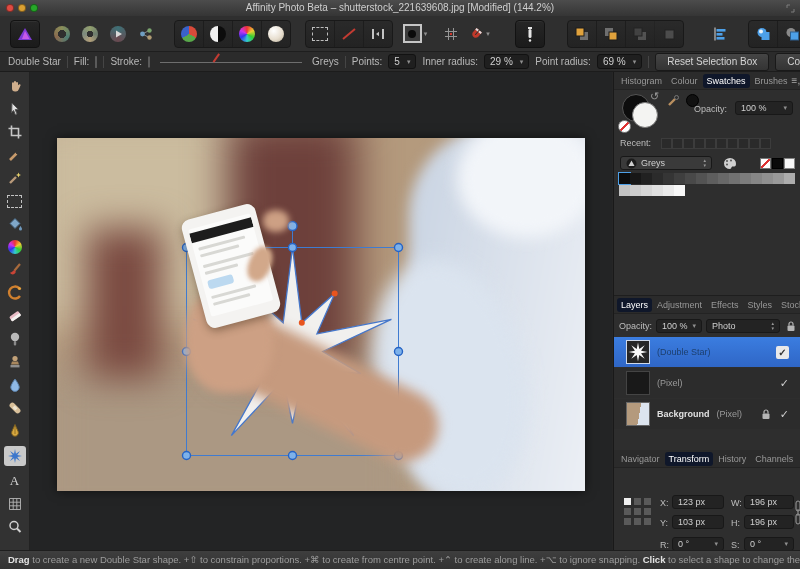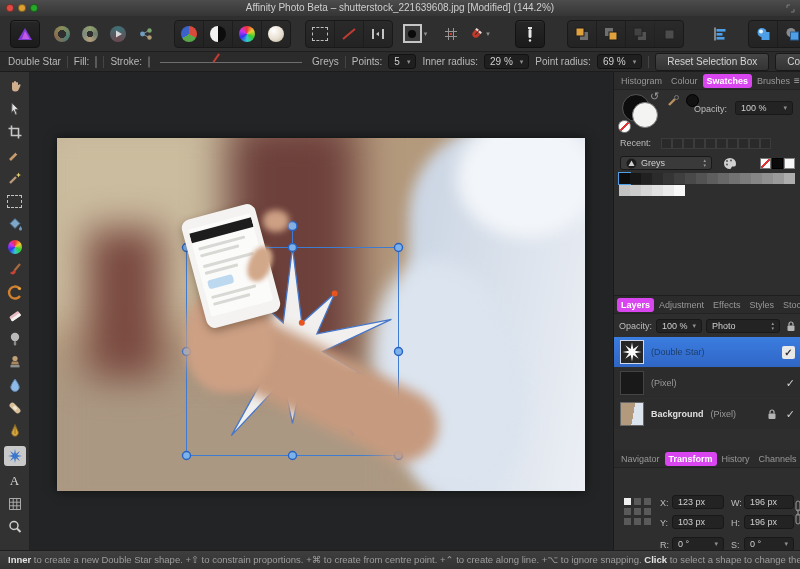--- a/index.html
+++ b/index.html
@@ -45,28 +45,28 @@
     transform:rotate(-15deg);box-shadow:0 3px 8px rgba(60,40,20,.45);z-index:3}
   #phone .screen{position:absolute;left:6px;top:10px;right:6px;bottom:12px;background:#fbfbfa;border-radius:2px;overflow:hidden}
   .pline{position:absolute;left:5px;height:3px;background:#d8d8d4;border-radius:1px}
   
   #rpanel{position:absolute;left:613px;top:72px;width:187px;height:478px;background:#2e2e2e;
     border-left:1px solid #191919;font-size:9px;color:#bdbdbd;box-sizing:border-box}
   .tabrow{position:absolute;left:0;width:187px;height:18px;display:flex;align-items:center;background:#2b2b2b;
     border-bottom:1px solid #232323;color:#989898;padding:0 3px;box-sizing:border-box;white-space:nowrap}
   .tab{padding:2px 4px;border-radius:3px}
   .tab+.tab{margin-left:1px}
-  .tab.active{color:#fff;background:#d946ef;font-weight:bold}
+  .tab.active{color:#fff;background:#0f172a;font-weight:normal}
   .menuic{margin-left:auto;color:#aaa;font-size:10px}
   .field{background:#232323;border:1px solid #181818;border-radius:3px;color:#cfcfcf;height:14px;
     display:flex;align-items:center;padding:0 5px;box-sizing:border-box}
   .rslot{width:11px;height:11px;background:#2a2a2a;border:1px solid #3c3c3c;box-sizing:border-box}
   .swcell{width:11px;height:11px;box-sizing:border-box}
   .swcell.sel{outline:1px solid #4da0e8;outline-offset:0}
-  .layerrow{position:absolute;left:0;width:187px;height:30px;display:flex;align-items:center;gap:7px;padding:0 6px;box-sizing:border-box;background:#2c2c2c}
+  .layerrow{position:absolute;left:0;width:187px;height:30px;display:flex;align-items:center;gap:7px;padding:0 12px;box-sizing:border-box;background:#2c2c2c}
   .layerrow.sel{background:linear-gradient(#3b7de0,#2f66c6)}
   .thumb{width:24px;height:24px;background:#1d1d1d;border:1px solid #555;box-sizing:border-box;flex:0 0 auto;overflow:hidden}
   .chk{margin-left:auto;color:#cfcfcf;font-size:11px}
   .chkbox{margin-left:auto;width:13px;height:13px;background:#e9e9e9;border-radius:2px;color:#333;font-size:10px;
     line-height:13px;text-align:center;font-weight:bold}
   .stepper{display:flex;flex-direction:column;font-size:5px;line-height:5px;color:#9a9a9a;margin-left:auto}
   
   #status{position:absolute;left:0;top:550px;width:800px;height:19px;background:linear-gradient(#3e3e3e,#333);
     border-top:1px solid #1e1e1e;font-size:9.5px;color:#9c9c9c;line-height:18px;padding:0 8px;
     white-space:nowrap;overflow:hidden;box-sizing:border-box}
@@ -611,14 +611,14 @@
       <span class="crt" style="margin-left:auto">▾</span>
     </div>
   <span class="abs" style="left:117px;top:468px">S:</span>
   <div class="field abs" style="left:130px;top:465px;width:50px">
       <span>0 °</span>
       <span class="crt" style="margin-left:auto">▾</span>
     </div>
 </div>
 
 <div id="status">
-  <b>Inner</b><span> to create a new Double Star shape. +⇧ to constrain proportions. +⌘ to create from centre point. +⌃ to create along line. +⌥ to ignore snapping. </span><b>Click</b><span> to select a shape to change the shape's parameters. +⇧ to tog</span>
+  <b>Drag</b><span> to create a new Double Star shape. +⇧ to constrain proportions. +⌘ to create from centre point. +⌃ to create along line. +⌥ to ignore snapping. </span><b>Click</b><span> to select a shape to change the shape's parameters. +⇧ to tog</span>
 </div>
 
 </body></html>

